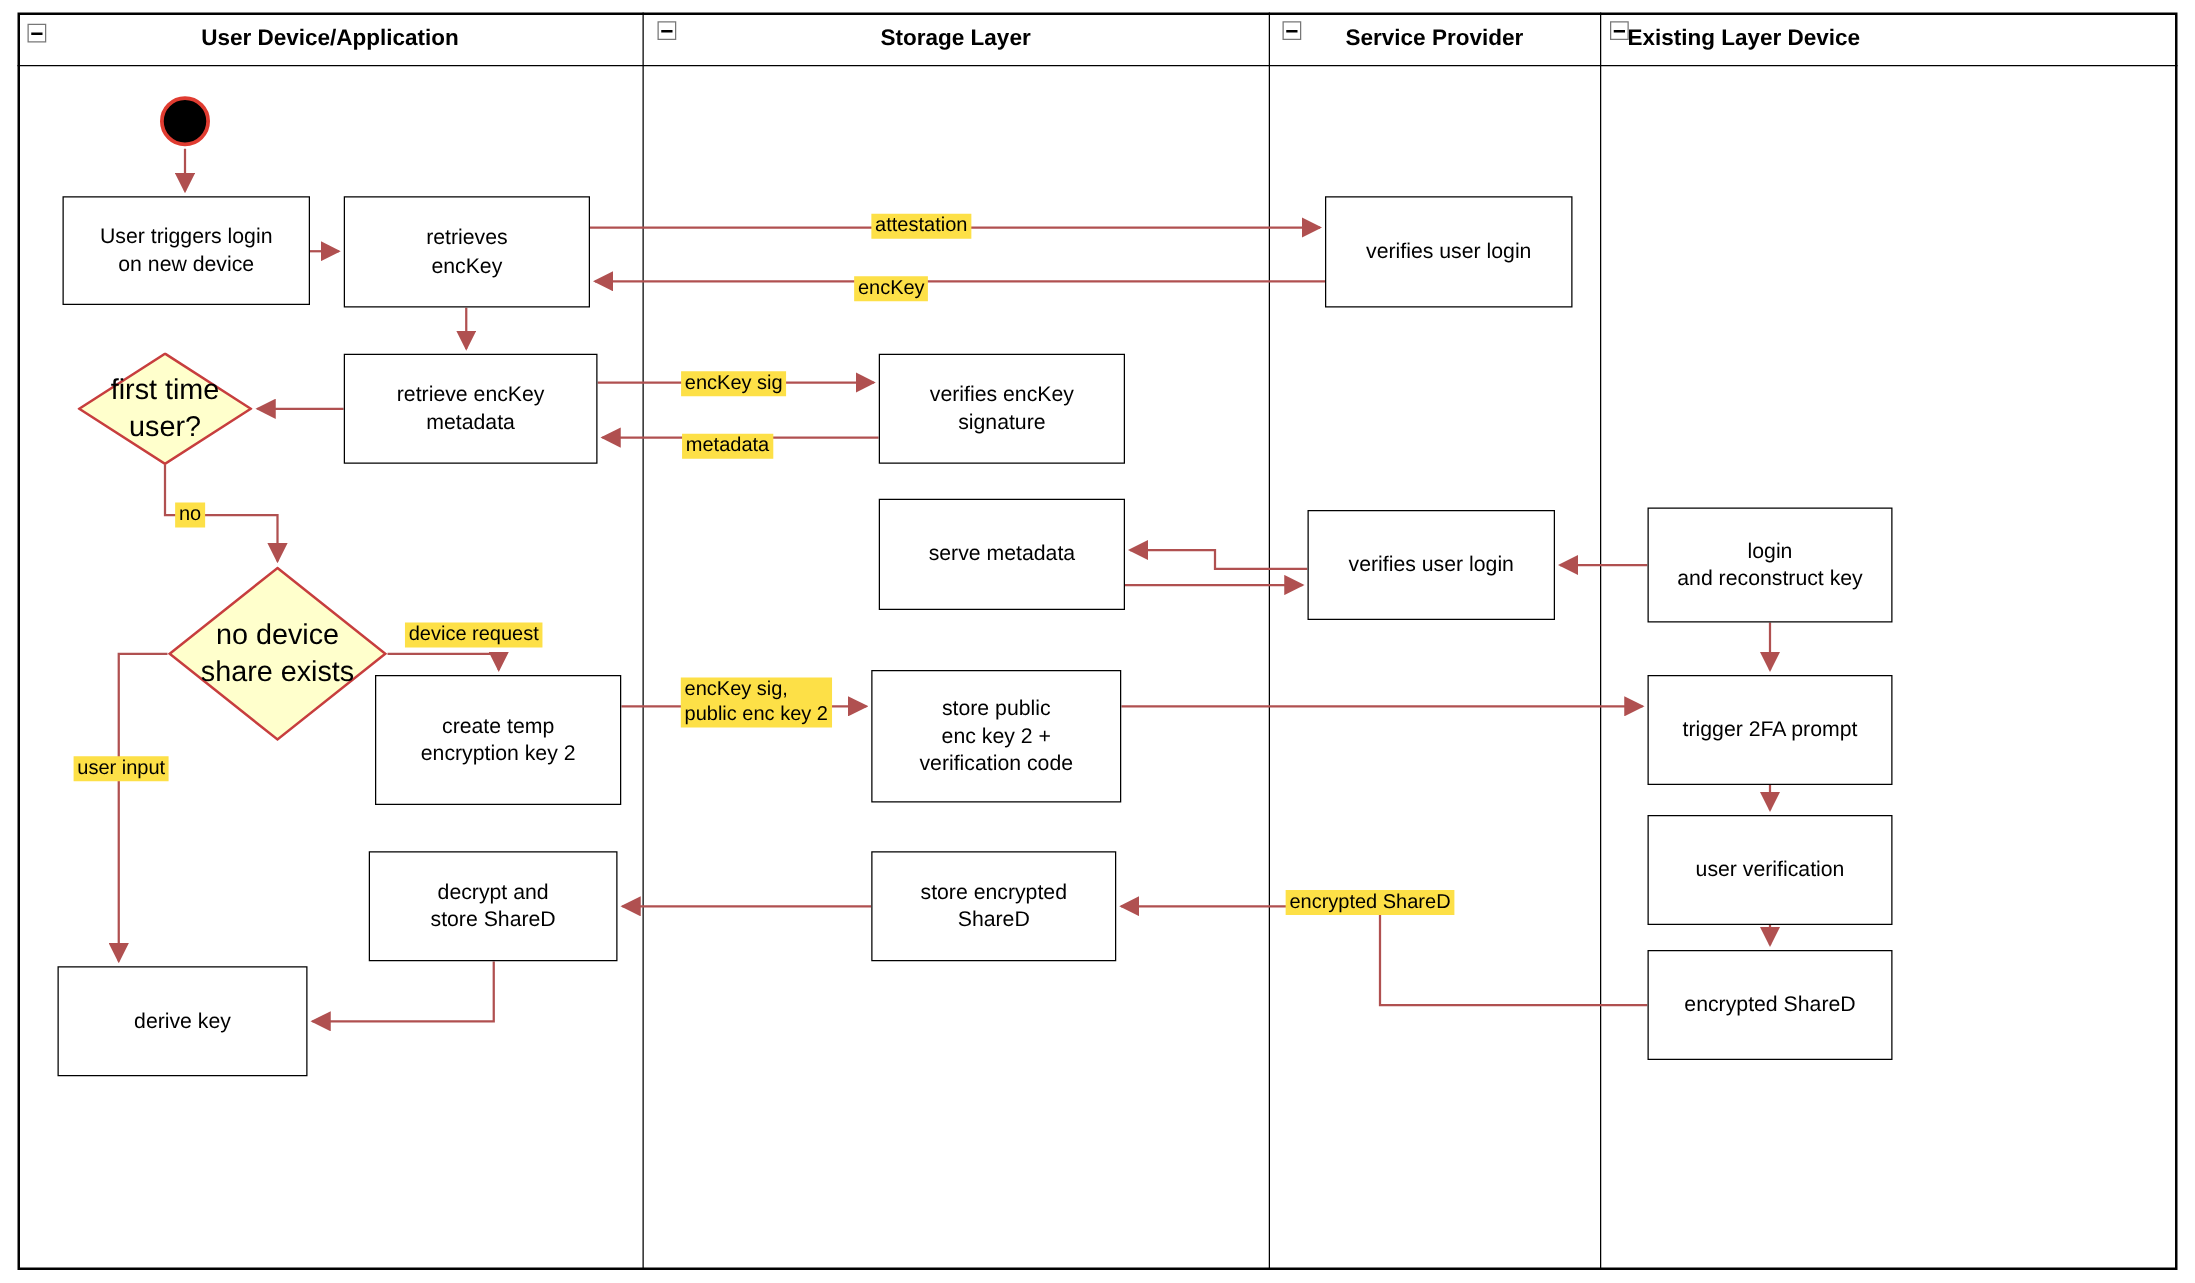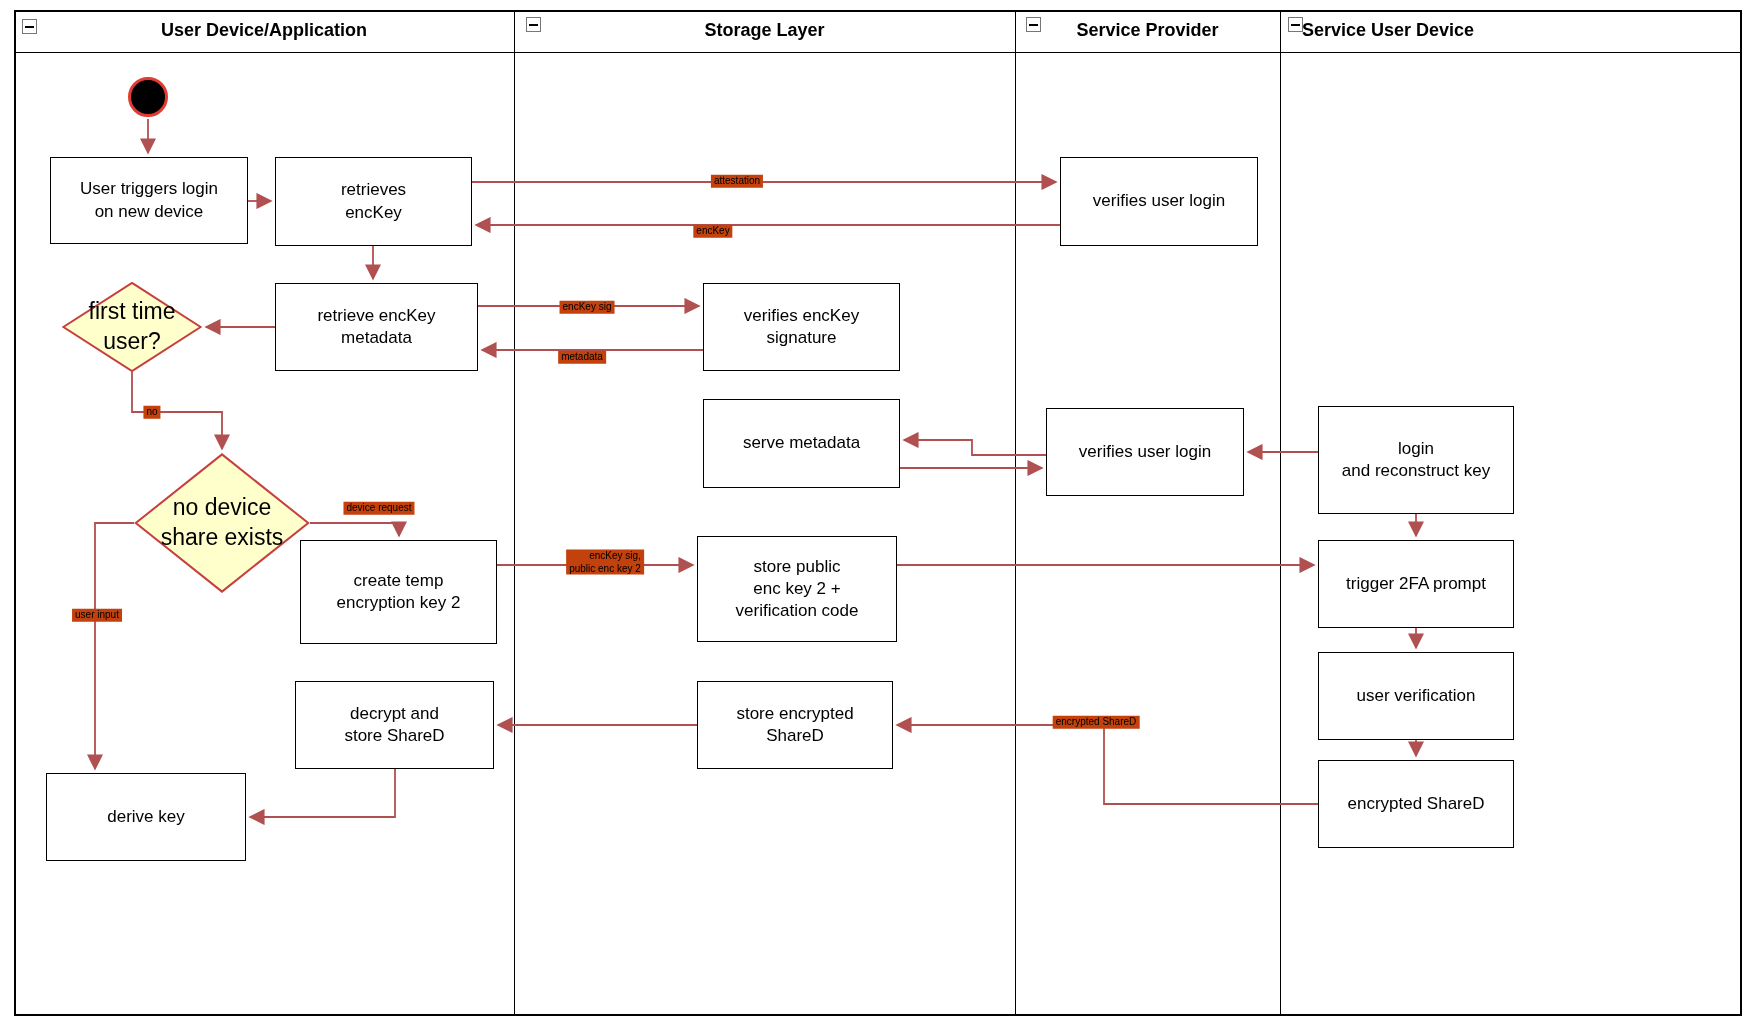--- a/index.html
+++ b/index.html
@@ -27,39 +27,39 @@
   .diamond .dlabel{
     position:absolute;left:0;top:0;width:100%;height:100%;
     display:flex;align-items:center;justify-content:center;text-align:center;
     font-size:23px;line-height:1.3;white-space:pre-line;
   }
   .start{
     position:absolute;width:40px;height:40px;border-radius:50%;
     background:var(--start-fill,#000);border:3px solid var(--start-ring,#e03c31);box-sizing:border-box;
   }
   .elabel{
-    position:absolute;transform:translate(-50%,-50%);background:#c2410c;padding:0 3px;
-    font-size:10px;line-height:1.25;white-space:pre-line;text-align:right;
+    position:absolute;transform:translate(-50%,-50%);background:#fde047;padding:0 3px;
+    font-size:16px;line-height:1.25;white-space:pre-line;text-align:left;
   }
 </style>
 </head>
 <body>
 
 <div class="canvas">
 
   <div class="pool"></div>
   <div class="vdiv" style="left:514px;"></div>
   <div class="vdiv" style="left:1015px;"></div>
   <div class="vdiv" style="left:1280px;"></div>
   <div class="hdr-sep"></div>
 
   <div class="lane-title" style="left:14px;width:500px;">User Device/Application</div>
   <div class="lane-title" style="left:514px;width:501px;">Storage Layer</div>
   <div class="lane-title" style="left:1015px;width:265px;">Service Provider</div>
-  <div class="lane-title" style="left:1302px;text-align:left;">Service User Device</div>
+  <div class="lane-title" style="left:1302px;text-align:left;">Existing Layer Device</div>
 
   <div class="collapse" style="left:22px;top:19px;"></div>
   <div class="collapse" style="left:526px;top:17px;"></div>
   <div class="collapse" style="left:1026px;top:17px;"></div>
   <div class="collapse" style="left:1288px;top:17px;"></div>
 
   <svg class="edges">
     <defs>
       <marker id="arrow" viewBox="0 0 10 10" refX="9" refY="5" markerWidth="9" markerHeight="9" orient="auto-start-reverse">
         <path d="M0,0 L10,5 L0,10 z" class="arrowhead"></path>
@@ -106,21 +106,21 @@
 on new device</div>
   <div class="node" style="left:275px;top:157px;width:197px;height:89px;">retrieves
 encKey</div>
   <div class="node" style="left:1060px;top:157px;width:198px;height:89px;">verifies user login</div>
   <div class="node" style="left:275px;top:283px;width:203px;height:88px;">retrieve encKey
 metadata</div>
   <div class="node" style="left:703px;top:283px;width:197px;height:88px;">verifies encKey
 signature</div>
   <div class="node" style="left:703px;top:399px;width:197px;height:89px;">serve metadata</div>
   <div class="node" style="left:1046px;top:408px;width:198px;height:88px;">verifies user login</div>
-  <div class="node" style="left:1318px;top:406px;width:196px;height:108px;">login
+  <div class="node" style="left:1318px;top:406px;width:196px;height:92px;">login
 and reconstruct key</div>
   <div class="node" style="left:300px;top:540px;width:197px;height:104px;">create temp
 encryption key 2</div>
   <div class="node" style="left:697px;top:536px;width:200px;height:106px;">store public
 enc key 2 +
 verification code</div>
   <div class="node" style="left:1318px;top:540px;width:196px;height:88px;">trigger 2FA prompt</div>
   <div class="node" style="left:1318px;top:652px;width:196px;height:88px;">user verification</div>
   <div class="node" style="left:1318px;top:760px;width:196px;height:88px;">encrypted ShareD</div>
   <div class="node" style="left:697px;top:681px;width:196px;height:88px;">store encrypted

